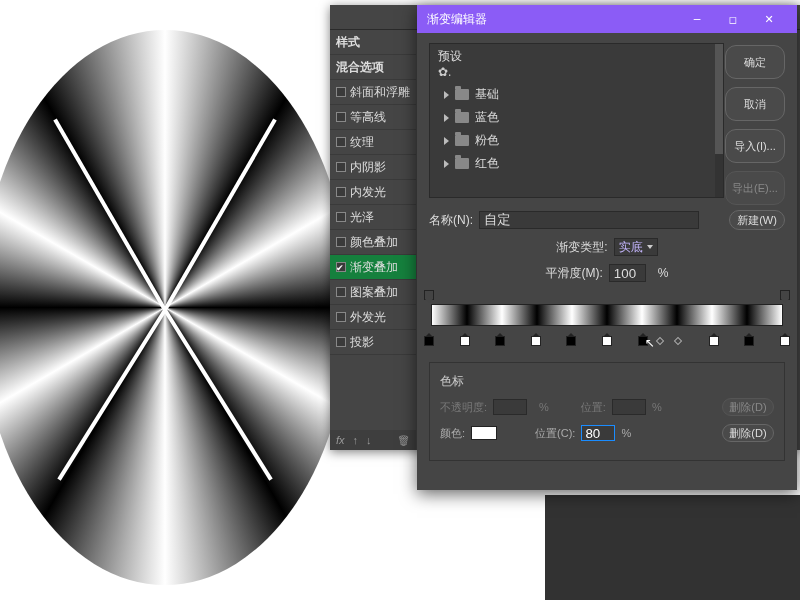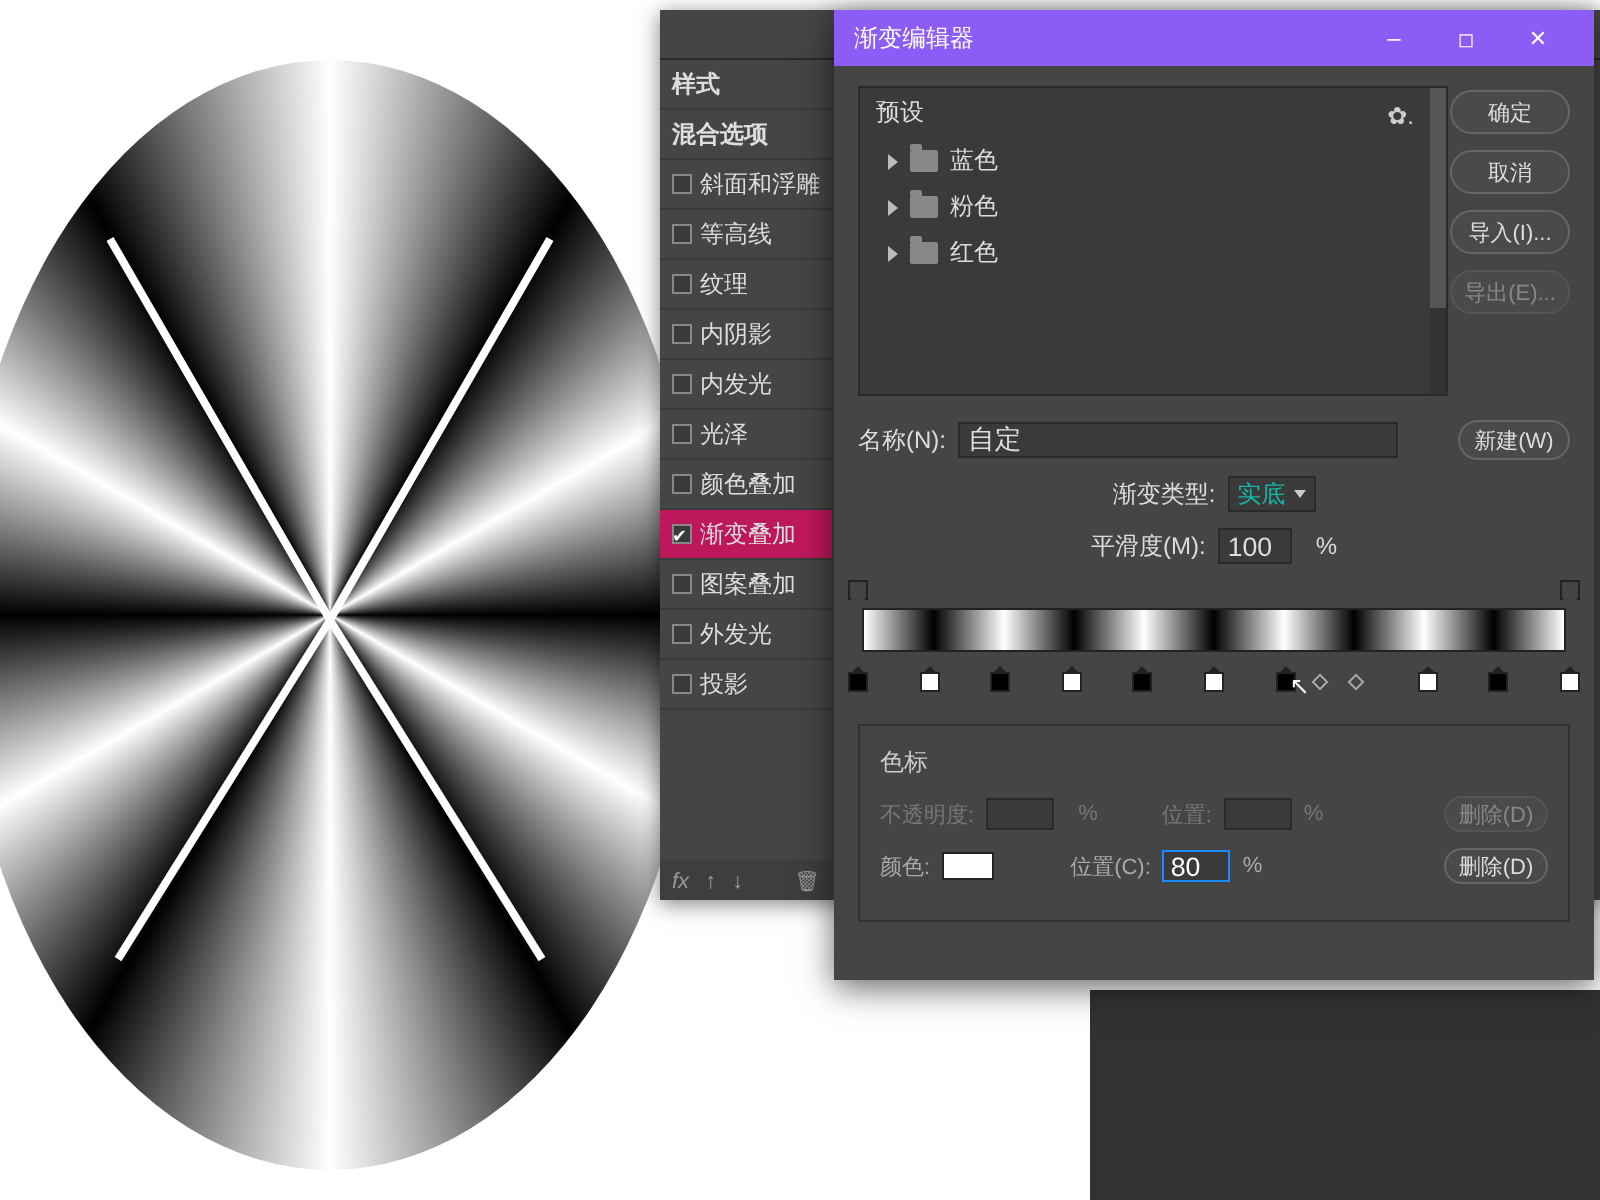--- a/index.html
+++ b/index.html
@@ -29,21 +29,21 @@
   .ls-titlebar { height:25px; background:#454545; display:flex; align-items:center; padding:0 8px; border-bottom:1px solid #2a2a2a; }
   .ls-title { flex:1; text-align:center; color:#fff; font-size:12px; }
   .ls-sidebar { position:absolute; left:0; top:25px; width:86px; height:400px; background:#454545; }
   .ls-item {
     display:flex; align-items:center; height:25px; padding:0 6px; gap:4px;
     border-bottom:1px solid #3a3a3a; cursor:pointer;
   }
   .ls-item.header { font-weight:bold; background:#454545; }
   .ls-item .cb { width:10px; height:10px; border:1px solid #888; background:#3a3a3a; display:inline-block; }
   .ls-item .cb.checked::after { content:"✔"; color:#fff; font-size:9px; position:relative; top:-3px; left:-1px; }
-  .ls-item.selected { background:#be185d; }
+  .ls-item.selected { background:#15803d; }
   .ls-footer { position:absolute; left:0; bottom:0; width:86px; height:20px; background:#3e3e3e; display:flex; align-items:center; gap:8px; padding:0 6px; color:#999; }
 
   
   .ge-panel {
     position:absolute; left:417px; top:5px; width:380px; height:485px;
     background:#454545; color:#ddd; font-size:12px;
     box-shadow:0 4px 16px rgba(0,0,0,0.6);
   }
   .ge-titlebar {
     height:28px; background:#8b5cf6; display:flex; align-items:center;
@@ -51,46 +51,46 @@
   }
   .ge-title { flex:1; }
   .ge-winbtn { width:36px; height:28px; display:flex; align-items:center; justify-content:center; cursor:pointer; }
   .ge-body { padding:10px 12px; }
   .ge-presets {
     position:relative;
     width:295px; height:155px; background:#3a3a3a; border:1px solid #2a2a2a;
     overflow:hidden; margin-bottom:12px;
   }
   .ge-presets-inner { position:absolute; left:0; top:0; right:8px; }
-  .ge-presets-head { display:flex; align-items:flex-end; padding:4px 8px; }
+  .ge-presets-head { display:flex; align-items:flex-start; padding:4px 8px;flex-direction:column; }
   .ge-presets-head .lbl { flex:1; }
   .ge-gear { color:#ccc; cursor:pointer; }
   .ge-folder-row { display:flex; align-items:center; gap:6px; padding:3px 8px 3px 14px; cursor:pointer; }
   .ge-folder-row .tri { width:0;height:0;border-top:4px solid transparent;border-bottom:4px solid transparent;border-left:5px solid #bbb; }
   .ge-folder-row .folder-icon { width:14px; height:11px; background:#888; border-radius:1px; position:relative; }
   .ge-folder-row .folder-icon::before { content:""; position:absolute; top:-3px; left:0; width:6px; height:3px; background:#888; border-radius:1px 1px 0 0; }
   .ge-scroll { position:absolute; right:0; top:0; width:8px; height:100%; background:#333; }
   .ge-scroll-thumb { position:absolute; right:0; top:0; width:8px; height:110px; background:#555; }
 
   .ge-buttons { position:absolute; right:12px; top:40px; display:flex; flex-direction:column; gap:8px; }
   .ge-btn {
-    width:60px; height:22px; border:1px solid #666; border-radius:11px;
+    width:60px; height:34px; border:1px solid #666; border-radius:11px;
     background:#4a4a4a; color:#ddd; display:flex; align-items:center; justify-content:center;
     cursor:pointer; font-size:11px;
   }
   .ge-btn.dim { color:#888; border-color:#555; }
 
   .ge-row { display:flex; align-items:center; gap:6px; margin-bottom:8px; }
   .ge-input { background:#3a3a3a; border:1px solid #2a2a2a; color:#ddd; height:18px; padding:0 4px; }
   .ge-name-input { width:220px; }
   .ge-new-btn {
     margin-left:auto; width:56px; height:20px; border:1px solid #666; border-radius:10px;
     background:#4a4a4a; color:#ddd; display:flex; align-items:center; justify-content:center; cursor:pointer; font-size:11px;text-align:right;
   }
-  .ge-select { background:#3a3a3a; border:1px solid #2a2a2a; color:#14b8a6; height:18px; padding:0 4px; display:flex; align-items:center; gap:4px; cursor:pointer; }
+  .ge-select { background:#3a3a3a; border:1px solid #2a2a2a; color:#c4b5fd; height:18px; padding:0 4px; display:flex; align-items:center; gap:4px; cursor:pointer; }
   .ge-select .caret { width:0;height:0;border-left:3px solid transparent;border-right:3px solid transparent;border-top:4px solid #ccc; }
   .ge-smooth-input { width:37px; }
 
   .ge-gradient-wrap { position:relative; margin:8px 0 16px 0; height:56px; }
   .ge-grad-bar {
     position:absolute; left:2px; right:2px; top:14px; height:22px;
     border:1px solid #222;
     background: repeating-linear-gradient(90deg, #fff 0%, #000 10%, #fff 20%);
   }
   .ge-op-stop { position:absolute; top:0; width:10px; height:10px; border:1px solid #222; background:#444; transform:translateX(-50%); }
@@ -214,20 +214,25 @@
       </div>
   </div>
   <div class="ge-body">
     <div class="ge-presets">
       <div class="ge-presets-inner">
         <div class="ge-presets-head">
           <span class="lbl">预设</span>
           <span class="ge-gear">✿.</span>
         </div>
         <div id="ge-folders">
+            <div class="ge-folder-row">
+              <span class="tri"></span>
+              <span class="folder-icon"></span>
+              <span>基础</span>
+            </div>
             <div class="ge-folder-row">
               <span class="tri"></span>
               <span class="folder-icon"></span>
               <span>蓝色</span>
             </div>
             <div class="ge-folder-row">
               <span class="tri"></span>
               <span class="folder-icon"></span>
               <span>粉色</span>
             </div>

